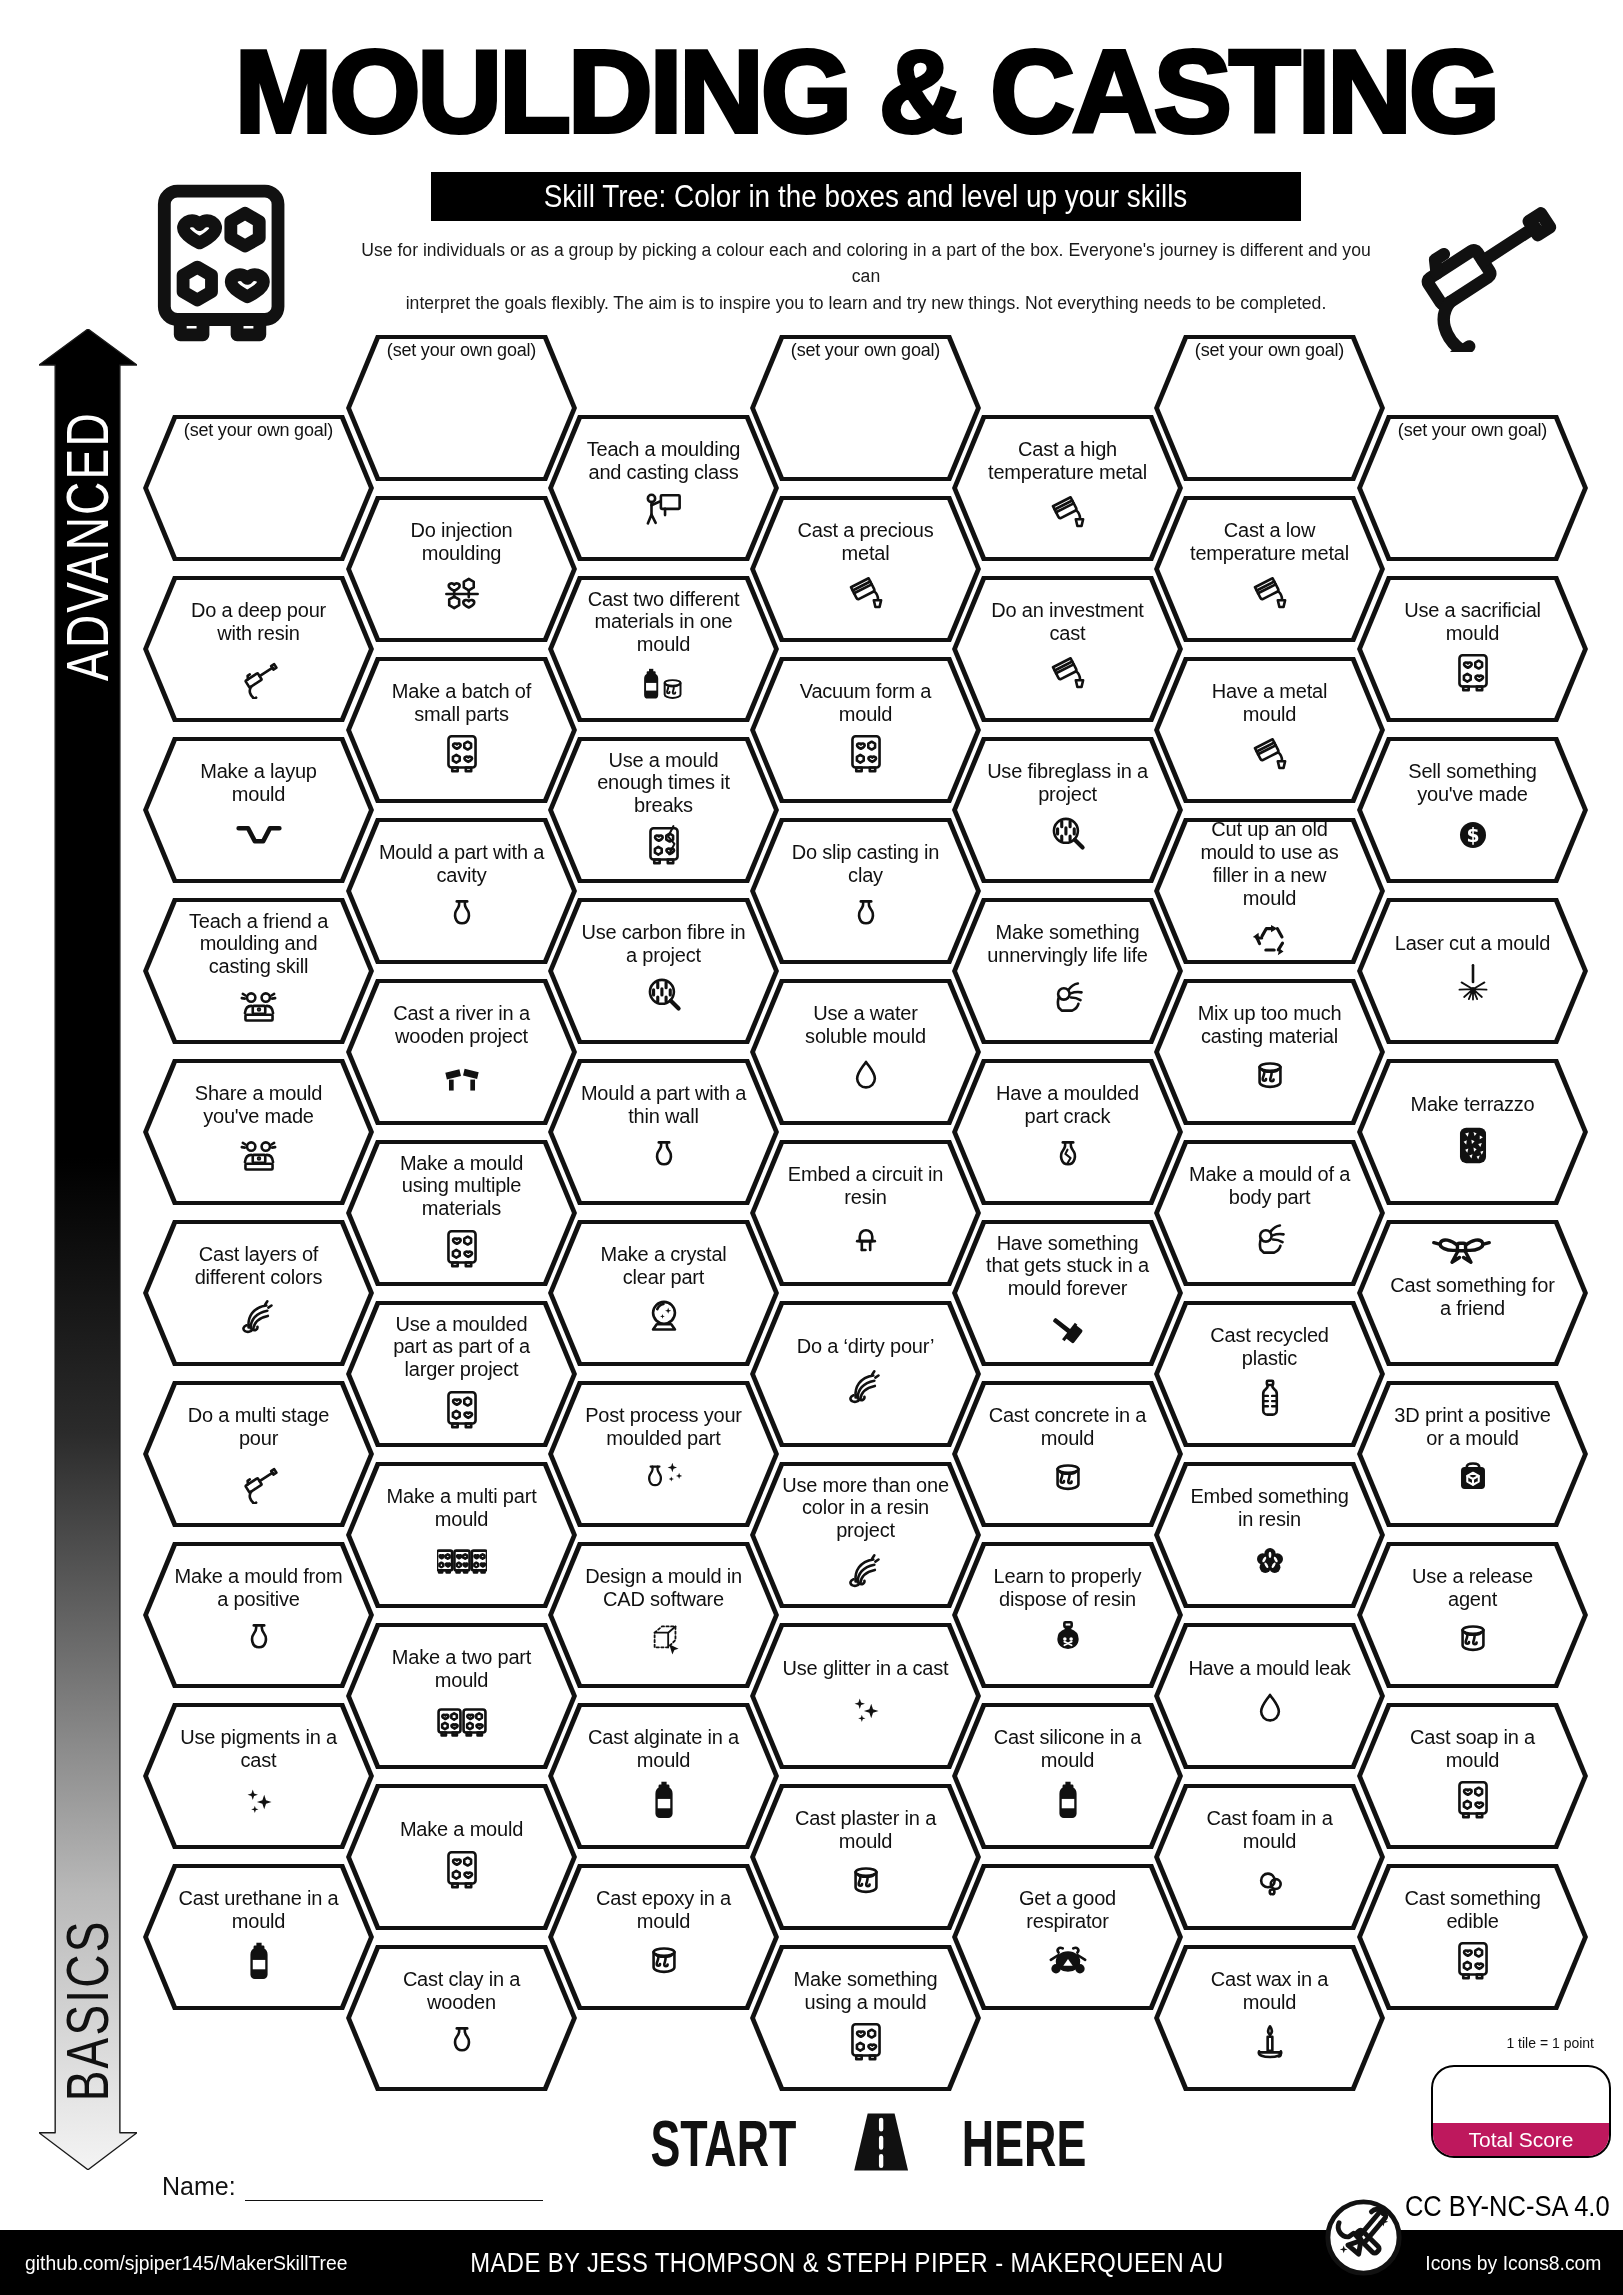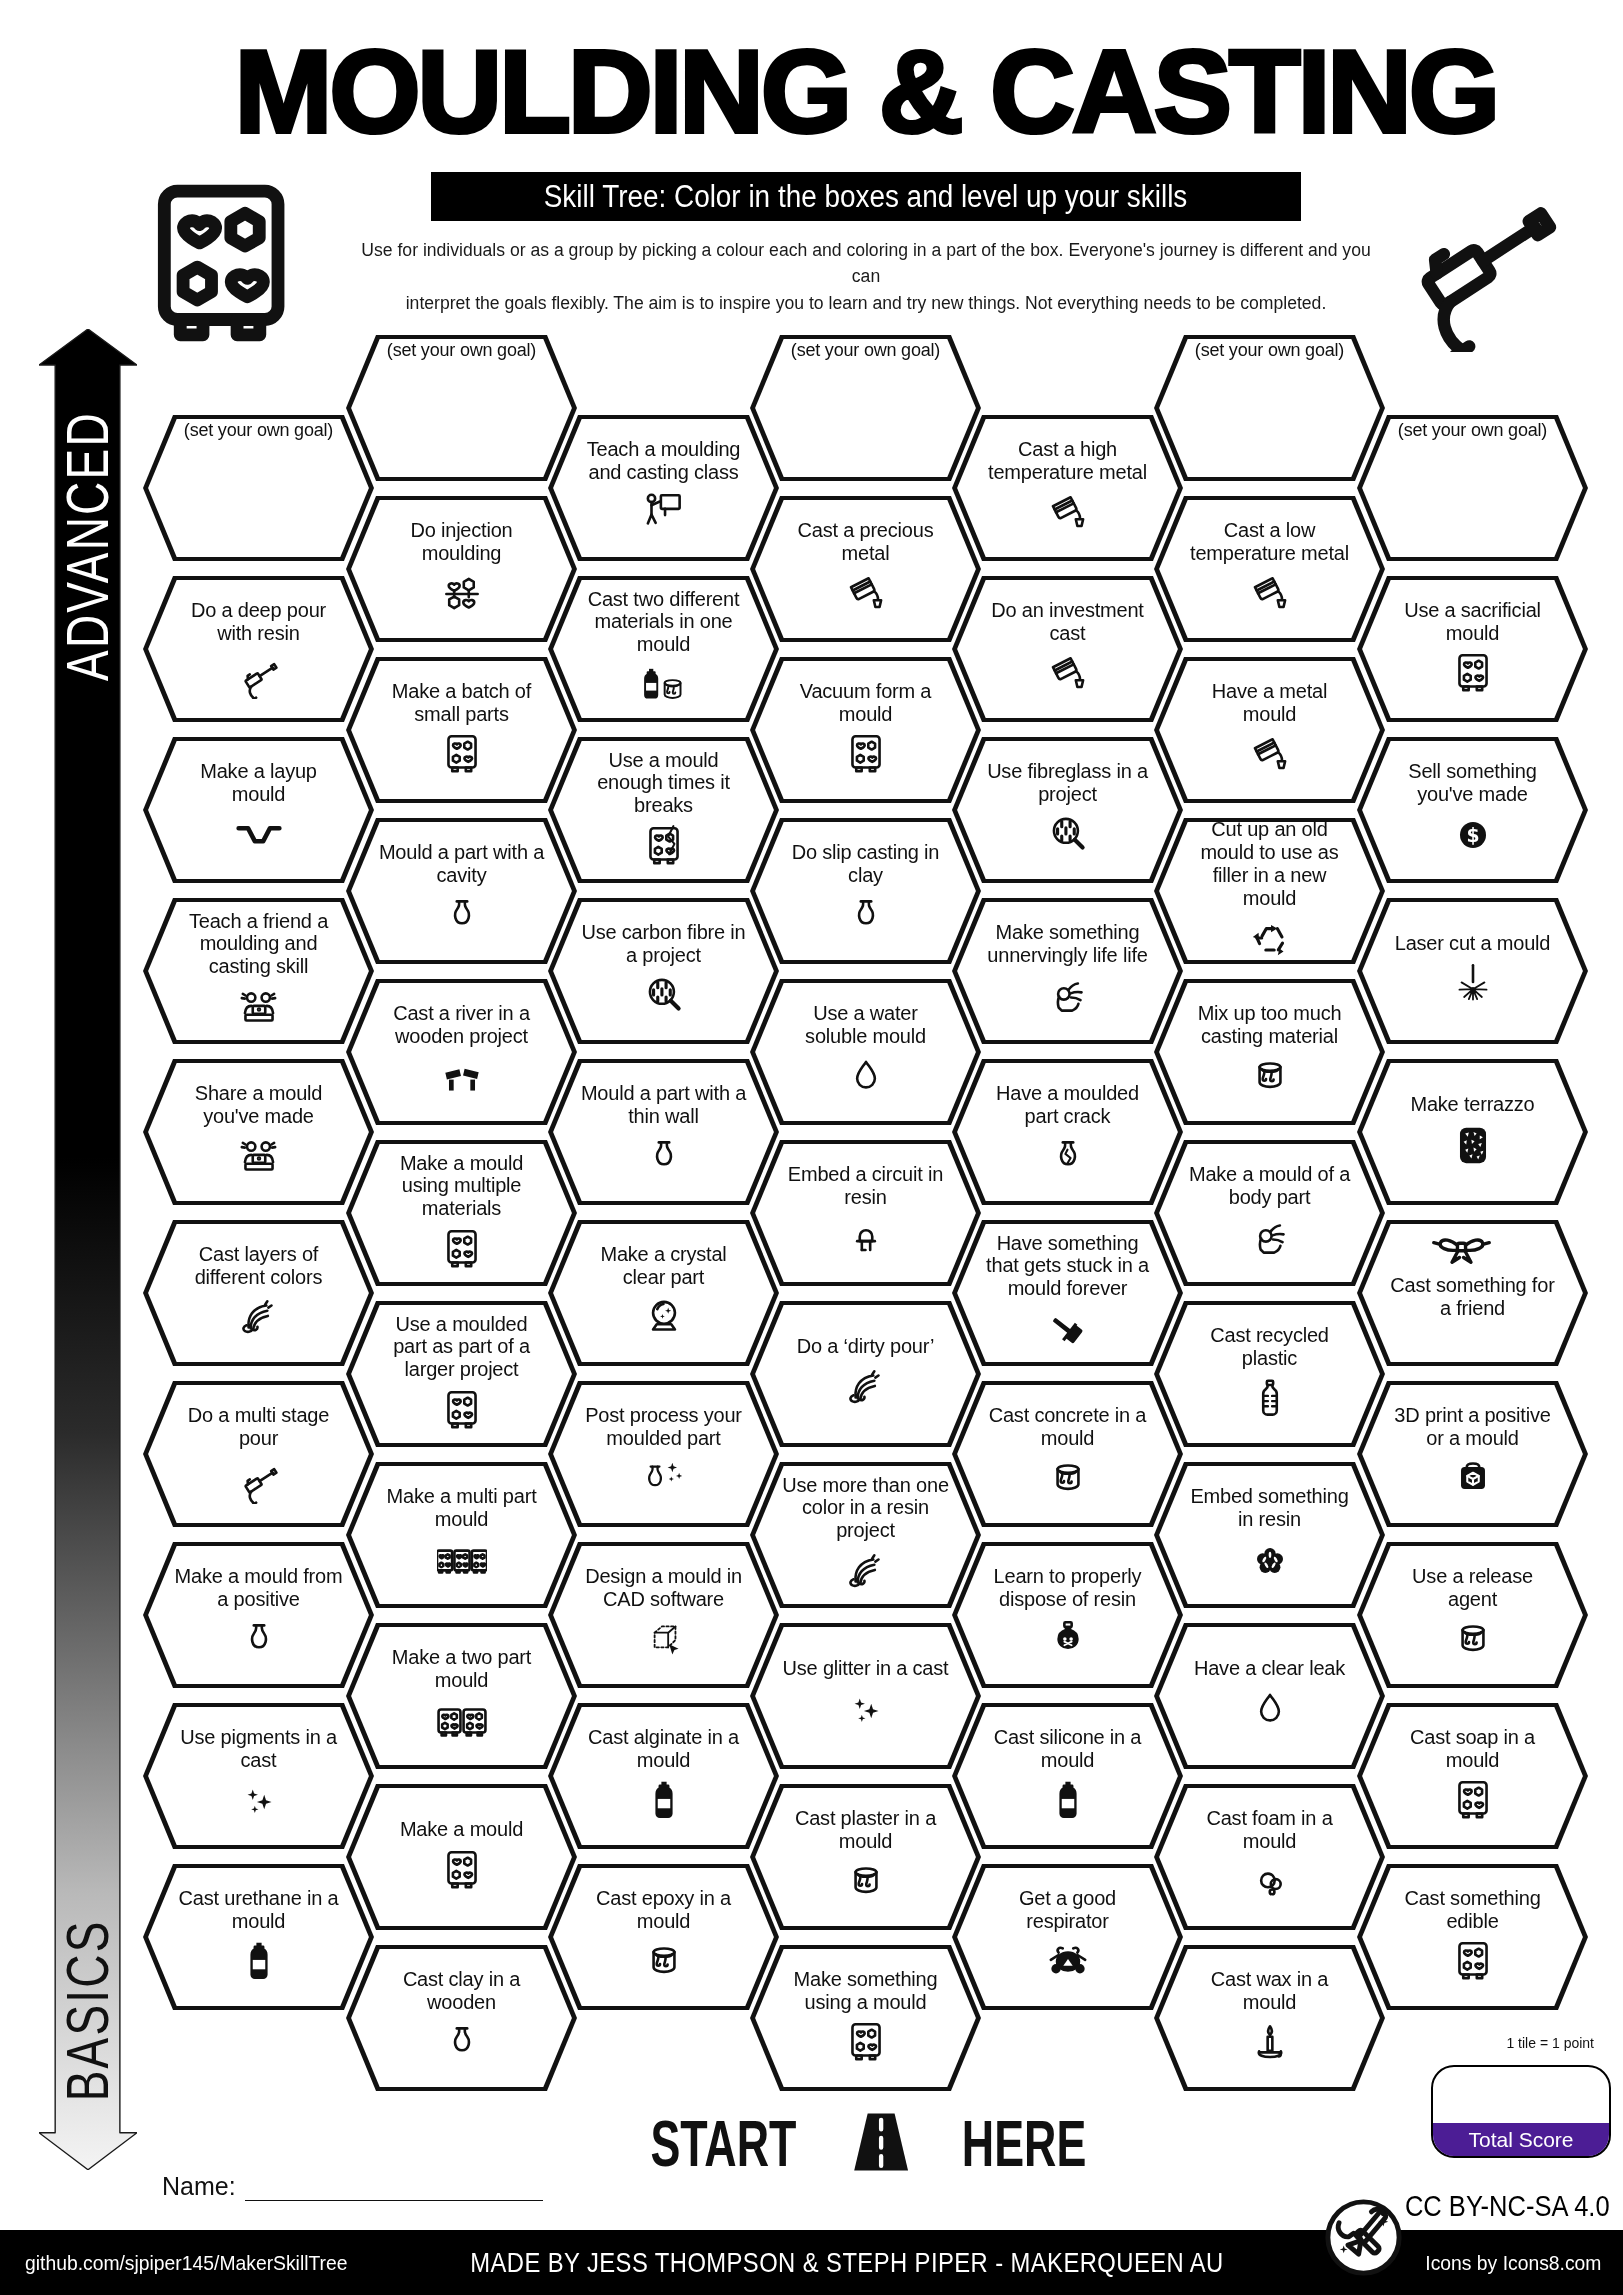--- a/index.html
+++ b/index.html
@@ -52,21 +52,21 @@
   .start-row{top:2104px;display:flex;align-items:center;gap:15.7px;}
   .start-word{font-size:64px;font-weight:bold;letter-spacing:0;}
   .start-word span{display:inline-block;transform:scaleX(.7);}
   .road{width:76px;height:80px;}
   .name-row{position:absolute;left:162px;top:2172px;display:flex;align-items:flex-end;gap:9.3px;}
   .name-label{font-size:25px;}
   .name-line{width:298px;height:27px;border-bottom:1.9px solid #111;}
   .tile-note{position:absolute;right:29px;top:2035px;font-size:14px;}
   .score-box{position:absolute;left:1431px;top:2065px;width:180px;height:93px;border:2.8px solid #000;
              border-radius:23px;overflow:hidden;background:#fff;box-sizing:border-box;}
-  .score-bar{position:absolute;left:0;right:0;bottom:0;height:33px;background:#4c1d95;display:flex;
+  .score-bar{position:absolute;left:0;right:0;bottom:0;height:33px;background:#be185d;display:flex;
              align-items:center;justify-content:center;color:#fff;font-size:21px;}
   .license-row{position:absolute;right:13px;top:2190px;font-size:29px;color:#000;}
   .license-row span{display:inline-block;transform:scaleX(.88);transform-origin:right;white-space:nowrap;}
   .badge{position:absolute;left:1316px;top:2190px;width:95px;height:95px;z-index:5;}
   .badge svg{width:100%;height:100%;}
   .footer{position:absolute;left:0;right:0;top:2230px;height:65px;background:#000;color:#fff;}
   .footer .f-left{position:absolute;left:25.4px;top:50%;transform:translateY(-50%) scaleX(.92);
                   transform-origin:left;font-size:21px;white-space:nowrap;}
   .footer .f-center{position:absolute;left:847px;top:50%;transform:translate(-50%,-50%) scaleX(.85);
                     font-size:28px;letter-spacing:0.5px;white-space:nowrap;}
@@ -978,21 +978,21 @@
                   <ellipse cx="41" cy="58" rx="6" ry="2.5" transform="rotate(60 41 58)"></ellipse>
                   <ellipse cx="37" cy="47" rx="6" ry="2.5" transform="rotate(-60 37 47)"></ellipse>
                 </g>
               </svg></div>
           </div>
         </div>
       </div>
       <div class="hex" style="left: 1154px; top: 1623px;">
         <div class="hex-in">
           <div class="hex-content">
-            <div class="hex-label">Have a clear leak</div>
+            <div class="hex-label">Have a mould leak</div>
             <div class="hex-icon"><svg viewBox="0 0 96 96" xmlns="http://www.w3.org/2000/svg">
                 <path d="M48 19c9 13 17 21 17 32a17 17 0 0 1-34 0c0-11 8-19 17-32z"></path>
               </svg></div>
           </div>
         </div>
       </div>
       <div class="hex" style="left: 1154px; top: 1784px;">
         <div class="hex-in">
           <div class="hex-content">
             <div class="hex-label">Cast foam in a mould</div>

